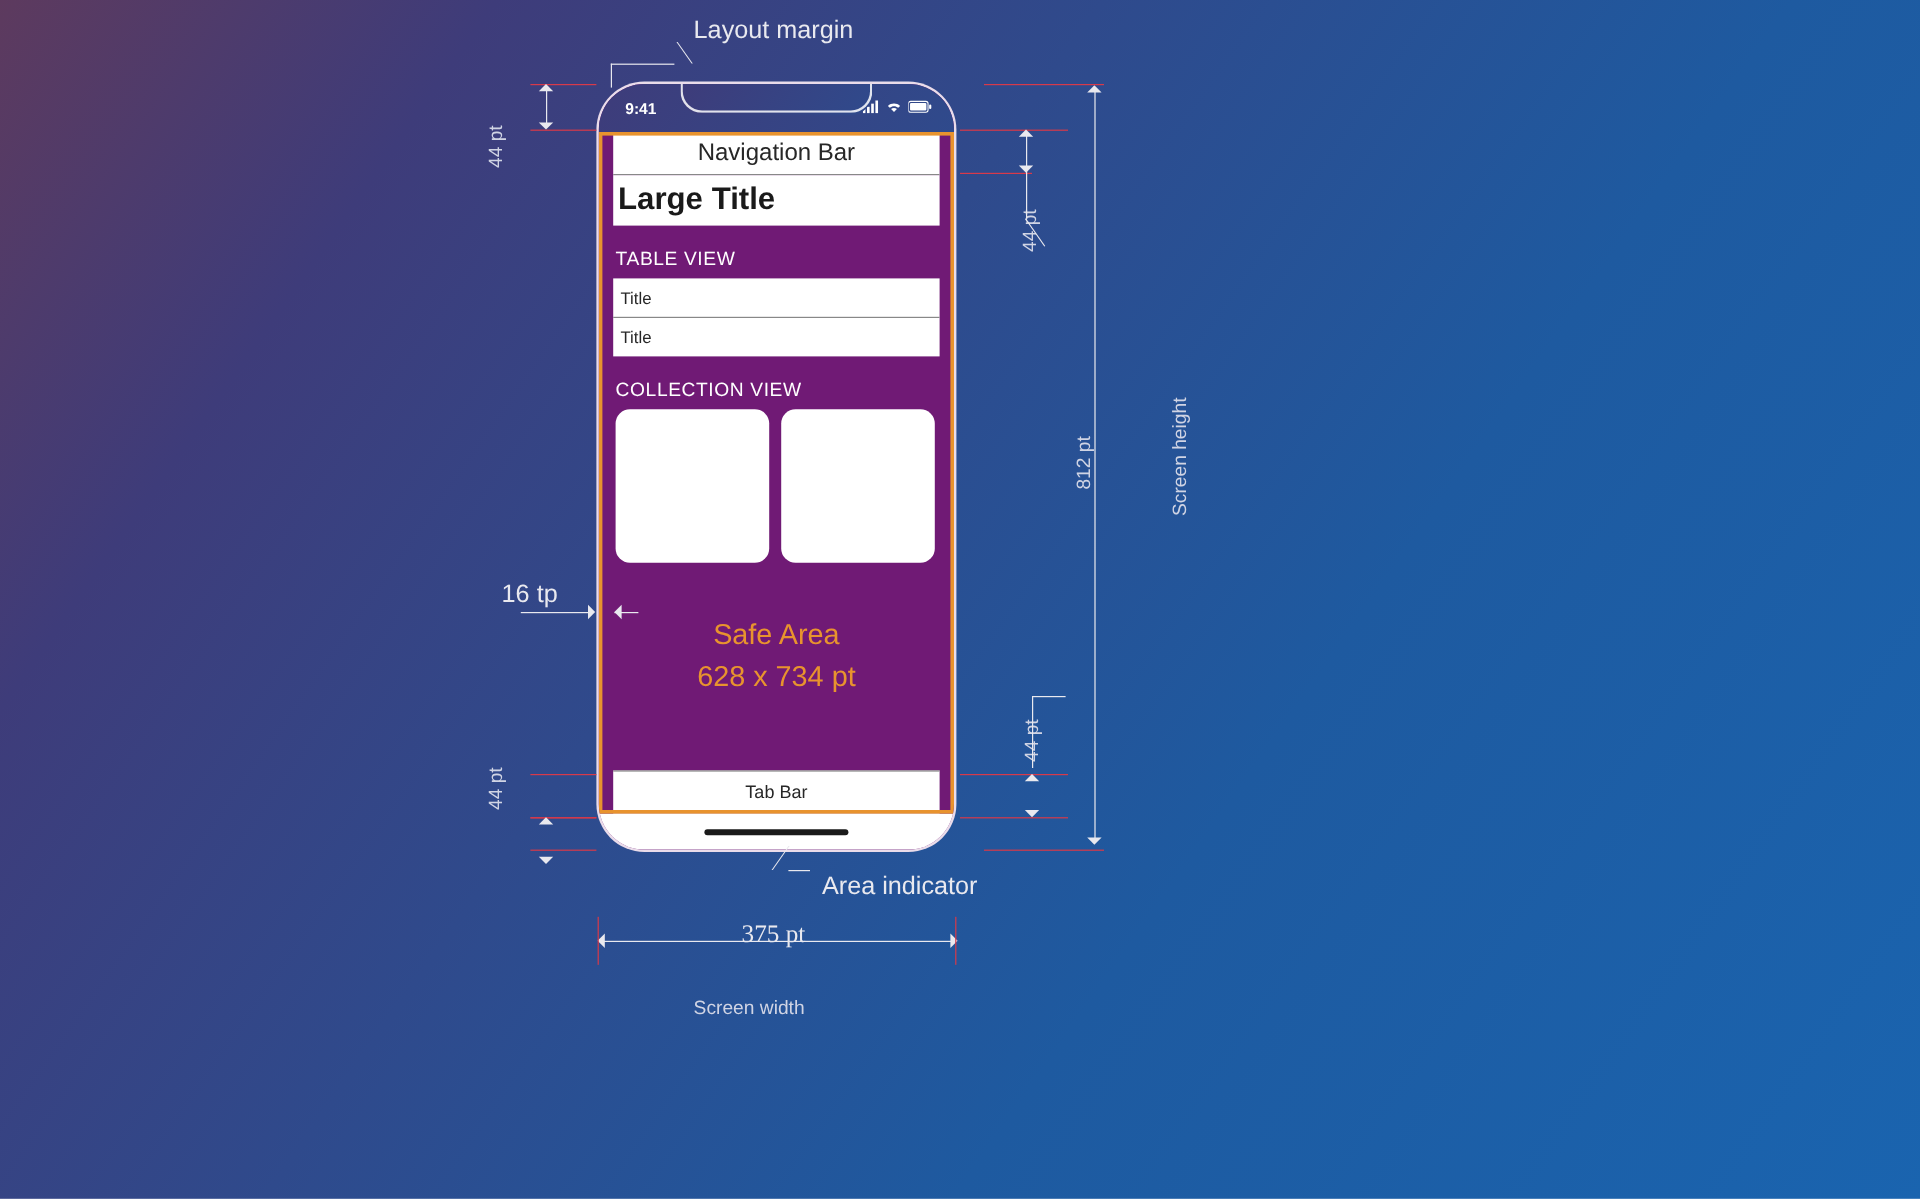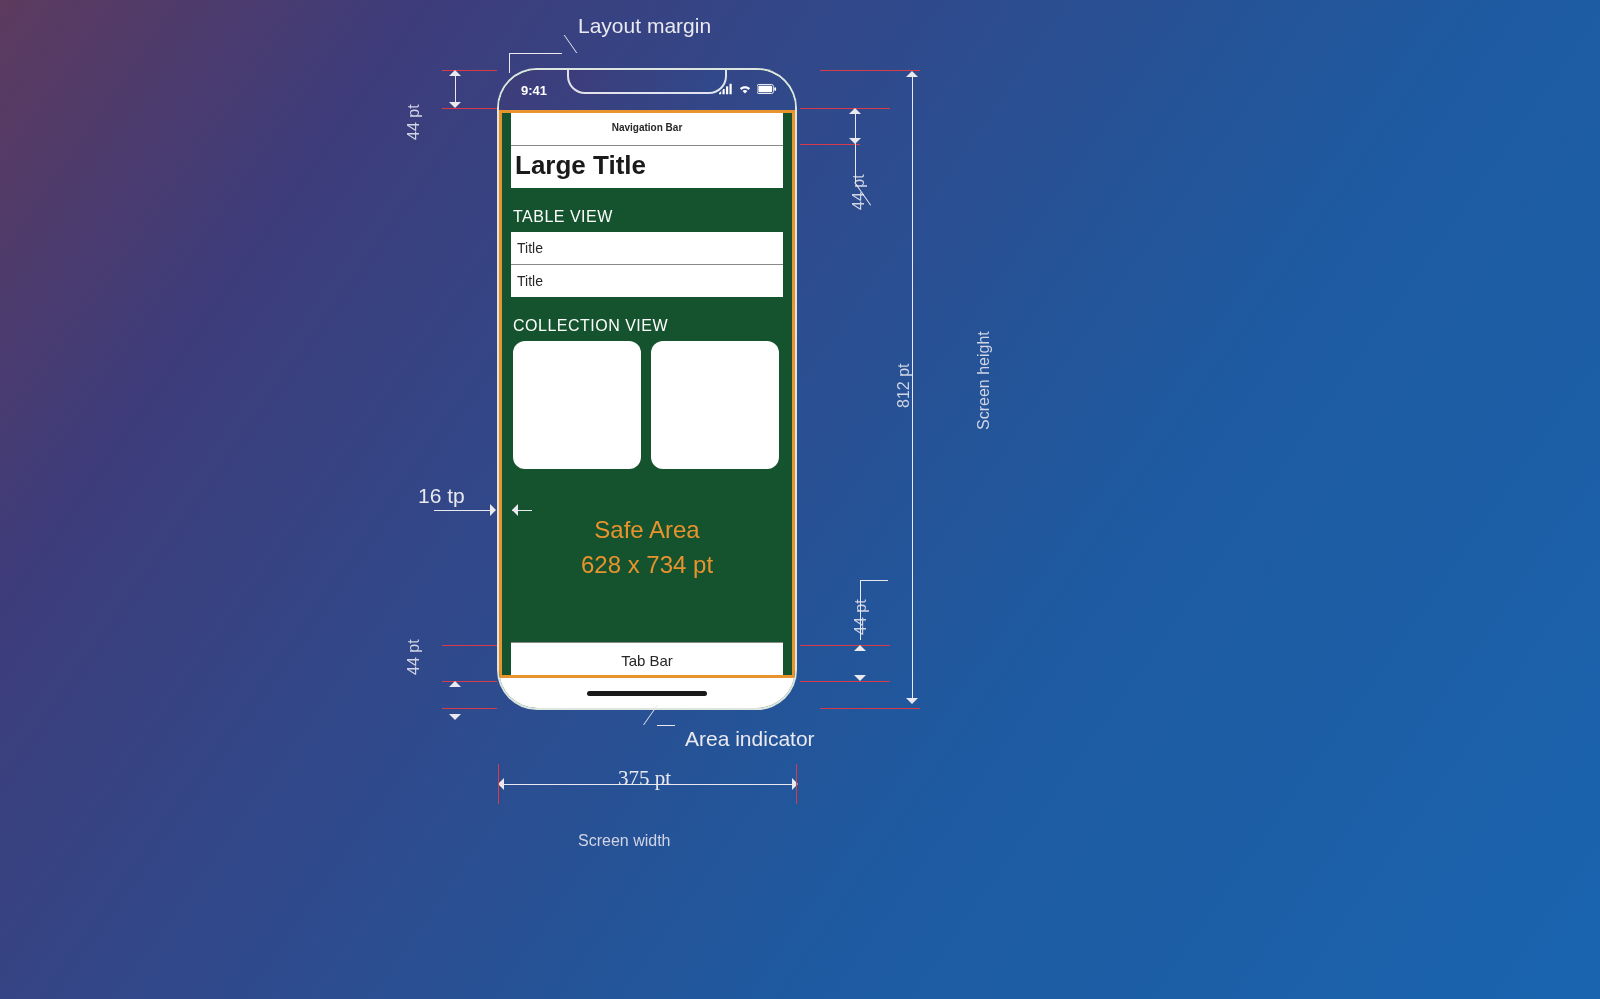--- a/index.html
+++ b/index.html
@@ -14,21 +14,21 @@
   }
   .stage { position: absolute; inset: 0; }
 
   
   .phone {
     position: absolute;
     left: 497px; top: 68px;
     width: 300px; height: 642px;
     border: 2px solid rgba(255,255,255,.85);
     border-radius: 40px;
-    background: #14532d; 
+    background: #701a75; 
     overflow: hidden;
   }
   .notch {
     position: absolute;
     top: -2px; left: 50%; transform: translateX(-50%);
     width: 160px; height: 26px;
     background: rgba(255,255,255,.0);
     border: 2px solid rgba(255,255,255,.85);
     border-top: none;
     border-radius: 0 0 18px 18px;
@@ -66,23 +66,22 @@
     position:absolute;
     top:40px; left:12px; right:12px; bottom:30px;
     z-index:3;
     display:flex; flex-direction:column;
     background: transparent;
   }
   .navbar {
     height:36px;
     background:#fff; color:#272727;
     display:flex; align-items:center; justify-content:center;
-    font-size:10px;
+    font-size:20px;
     border-bottom:1px solid #888;
-    font-weight:bold;
   }
   .largetitle {
     min-height:42px;
     background:#fff; color:#1a1a1a;
     display:flex; align-items:center;
     padding:2px 4px 6px;
     font-size:26px; font-weight:600;
   }
   .gap { height:20px; }
   .section-header {

